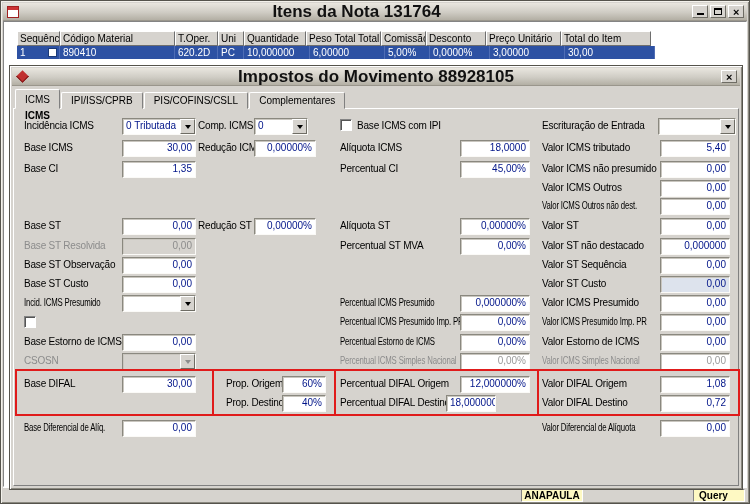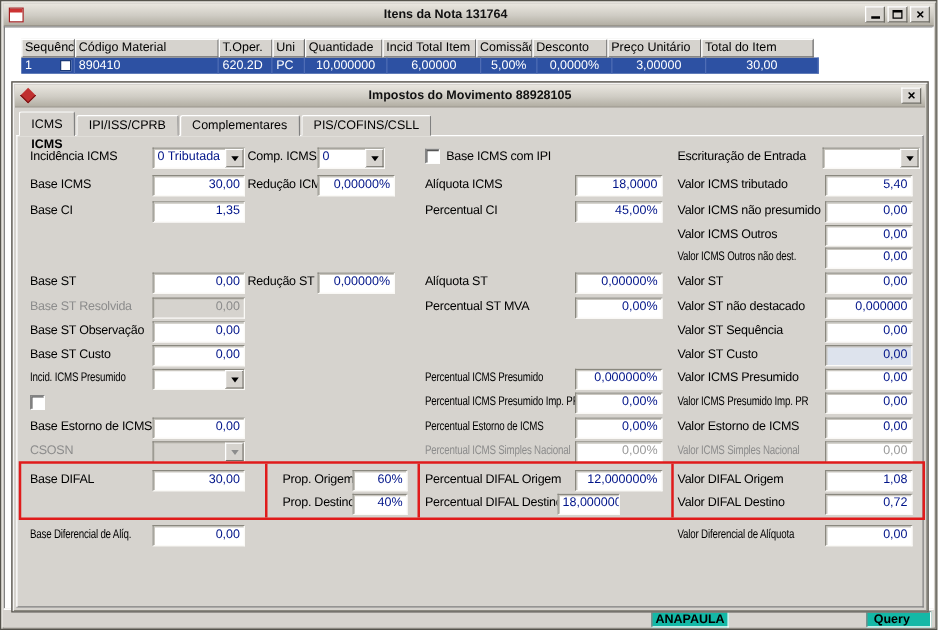--- a/index.html
+++ b/index.html
@@ -2,45 +2,45 @@
 <html><head>
 <meta charset="utf-8">
 <style>
   *{margin:0;padding:0;box-sizing:border-box}
   html,body{width:750px;height:504px;overflow:hidden}
   body{font-family:"Liberation Sans",sans-serif;font-size:10px;background:#d6d3ce;color:#000}
   .screen{position:relative;width:750px;height:504px;background:#d6d3ce;border:1px solid #55534c;box-shadow:inset 1px 1px 0 #f4f2ec,inset -1px -1px 0 #8a887f}
 
   
   .titlebar{position:absolute;left:2px;right:2px;top:2px;height:18px;display:flex;align-items:center;background:linear-gradient(to bottom,#e9e6df 0%,#cfccc4 55%,#b3afa4 100%);border-bottom:1px solid #9a968c}
-  .titlebar .title{flex:1;text-align:center;font-weight:bold;font-size:10px;color:#111;white-space:nowrap;overflow:hidden}
+  .titlebar .title{flex:1;text-align:center;font-weight:bold;font-size:17px;color:#111;white-space:nowrap;overflow:hidden}
   .wbtns{display:flex;align-items:center;padding-right:3px}
   .wbtn{width:16px;height:13px;margin-left:2px;background:#d6d3ce;border:1px solid;border-color:#fff #6e6c64 #6e6c64 #fff;display:inline-flex;align-items:center;justify-content:center;cursor:default}
   .gly-min{width:7px;height:2px;background:#000;align-self:flex-end;margin-bottom:2px}
   .gly-max{width:8px;height:7px;border:1px solid #000;border-top-width:2px}
   .gly-x{font-weight:bold;font-size:11px;line-height:10px;color:#000;font-family:"Liberation Sans",sans-serif}
   .ticon{flex:0 0 auto}
   .doc{width:12px;height:12px;margin:0 4px;background:#fff;border:1px solid #a02020;box-shadow:inset 0 3px 0 #cc3333}
   .diamond{width:9px;height:9px;margin:0 6px;background:#c03030;transform:rotate(45deg);box-shadow:inset -1px -1px 0 #7d1616}
 
   
   .client{position:absolute;left:2px;right:2px;top:20px;bottom:16px;background:#fff;border:1px solid;border-color:#848484 #fff #fff #848484}
   .grid{position:absolute;left:16px;top:30px;width:638px}
   .grid-head{display:flex;height:15px}
   .gh{height:15px;background:#d6d3ce;border:1px solid;border-color:#fff #6e6e6e #6e6e6e #fff;padding:1px 2px;white-space:nowrap;overflow:hidden;font-size:10px}
   .grid-row{display:flex;height:13px}
   .grid-row.selected{background:#2d51a3;color:#fff}
   .gc{height:13px;line-height:13px;padding:0 3px;white-space:nowrap;overflow:hidden;border-right:1px solid #4f6db5;font-size:10px}
-  .gc.num{text-align:center}
+  .gc.num{text-align:left}
   .gc.seq{display:flex;align-items:center;justify-content:space-between;padding-right:2px}
   .rowchk{width:9px;height:9px;background:#fff;border:1px solid #1c3a78;display:inline-block}
 
   
   .statusbar{position:absolute;left:2px;right:2px;bottom:1px;height:15px;background:#d6d3ce;border-top:1px solid #fff}
-  .sb-panel{position:absolute;top:1px;height:13px;line-height:12px;font-weight:bold;font-size:10px;border:1px solid;border-color:#848484 #fff #fff #848484;background:#14b8a6;white-space:nowrap;overflow:hidden}
+  .sb-panel{position:absolute;top:1px;height:13px;line-height:12px;font-weight:bold;font-size:10px;border:1px solid;border-color:#848484 #fff #fff #848484;background:#fef9c3;white-space:nowrap;overflow:hidden}
   .sb-user{left:518px;width:62px;text-align:center}
   .sb-mode{right:2px;width:52px;padding-left:5px}
 
   
   .modal{position:absolute;left:8px;top:64px;width:734px;height:425px;background:#d6d3ce;border:1px solid #55534c;box-shadow:inset 1px 1px 0 #fff,inset -1px -1px 0 #8a887f;z-index:10}
   .modal .titlebar{left:2px;right:2px;top:2px}
   .tabs{position:absolute;left:5px;top:23px;height:20px;display:flex;align-items:flex-end;z-index:4}
   .tab{height:17px;line-height:16px;padding:0 9px;margin-right:1px;background:#d6d3ce;border:1px solid;border-color:#fff #808080 #d6d3ce #fff;border-radius:2px 2px 0 0;font-size:10px;white-space:nowrap;cursor:default}
   .tab.active{height:20px;line-height:19px;position:relative;z-index:5}
   .panel{position:absolute;left:3px;right:3px;top:42px;bottom:3px;background:#d6d3ce;border:1px solid;border-color:#fff #808080 #808080 #fff;z-index:1}
@@ -88,21 +88,21 @@
 
   <div class="client"></div>
 
   <div class="grid">
     <div class="grid-head">
       <div class="gh" style="width:43px">Sequência</div>
       <div class="gh" style="width:115px">Código Material</div>
       <div class="gh" style="width:43px">T.Oper.</div>
       <div class="gh" style="width:26px">Uni</div>
       <div class="gh" style="width:62px">Quantidade</div>
-      <div class="gh" style="width:75px">Incid Total Item</div>
+      <div class="gh" style="width:75px">Peso Total Total</div>
       <div class="gh" style="width:45px">Comissão</div>
       <div class="gh" style="width:60px">Desconto</div>
       <div class="gh" style="width:75px">Preço Unitário</div>
       <div class="gh" style="width:90px">Total do Item</div>
     </div>
     <div class="grid-row selected">
       <div class="gc seq" style="width:43px">
         <span>1</span>
         <span class="rowchk"></span>
       </div>
@@ -130,22 +130,22 @@
       <span class="wbtns">
         <span class="wbtn">
             <i class="gly-x">×</i>
           </span>
       </span>
     </div>
 
     <div class="tabs">
       <span class="tab active">ICMS</span>
       <span class="tab">IPI/ISS/CPRB</span>
+      <span class="tab">PIS/COFINS/CSLL</span>
       <span class="tab">Complementares</span>
-      <span class="tab">PIS/COFINS/CSLL</span>
     </div>
 
     <div class="panel"></div>
 
     <div class="form">
       <span class="group-label">ICMS</span>
 
       <span class="lbl" style="left:14px;top:54px">Incidência ICMS</span>
       <span class="inp cmb" style="left:112px;top:52px;width:74px">
         <span class="cmb-val">0 Tributada</span>

